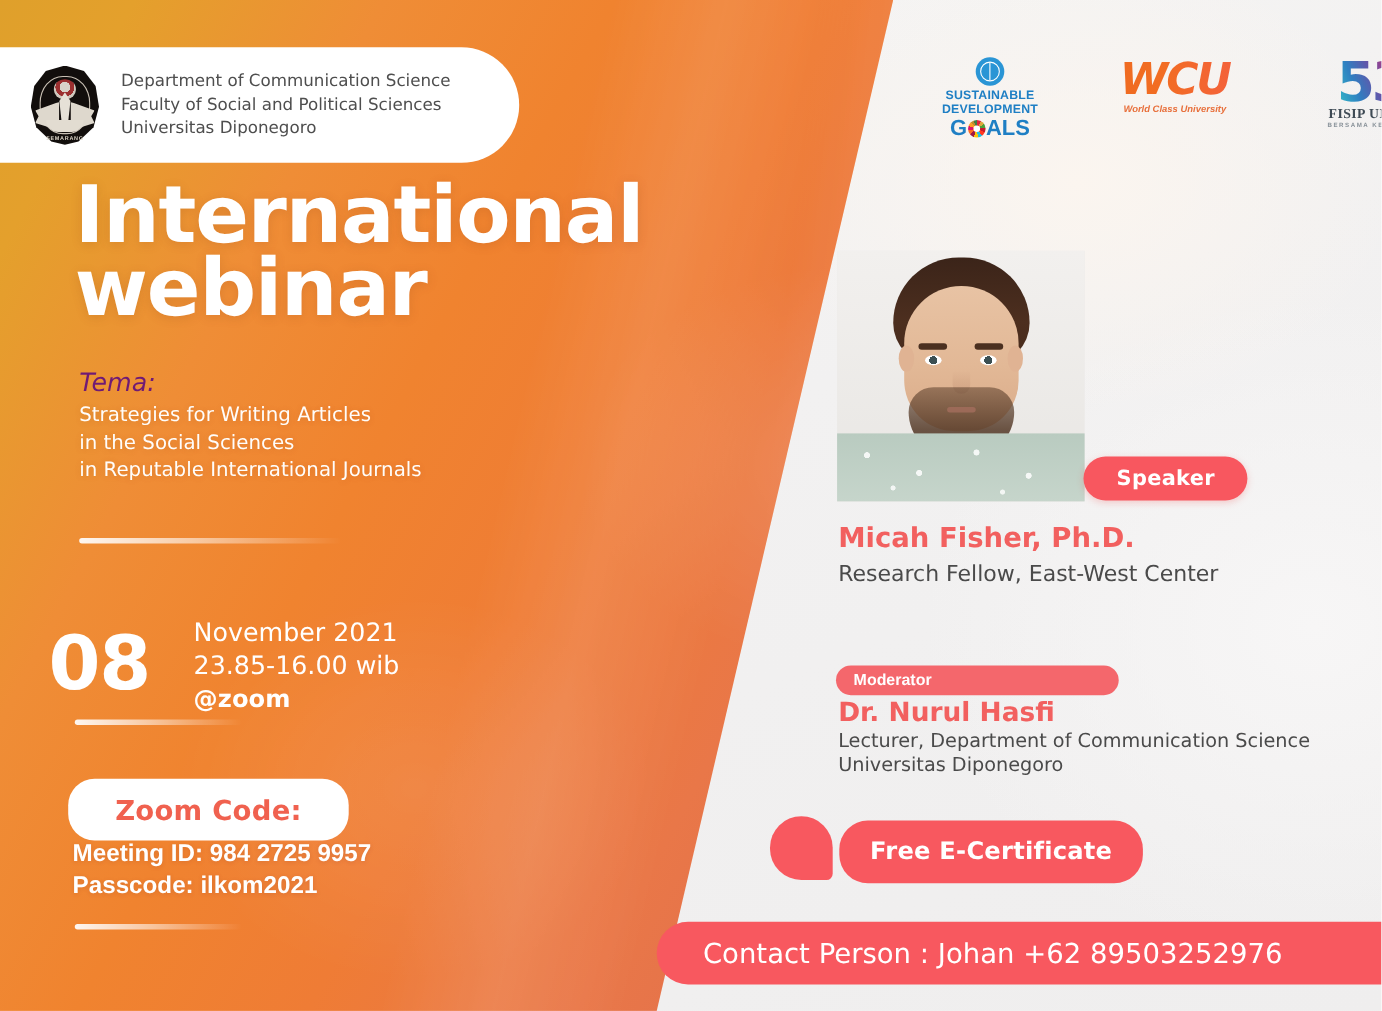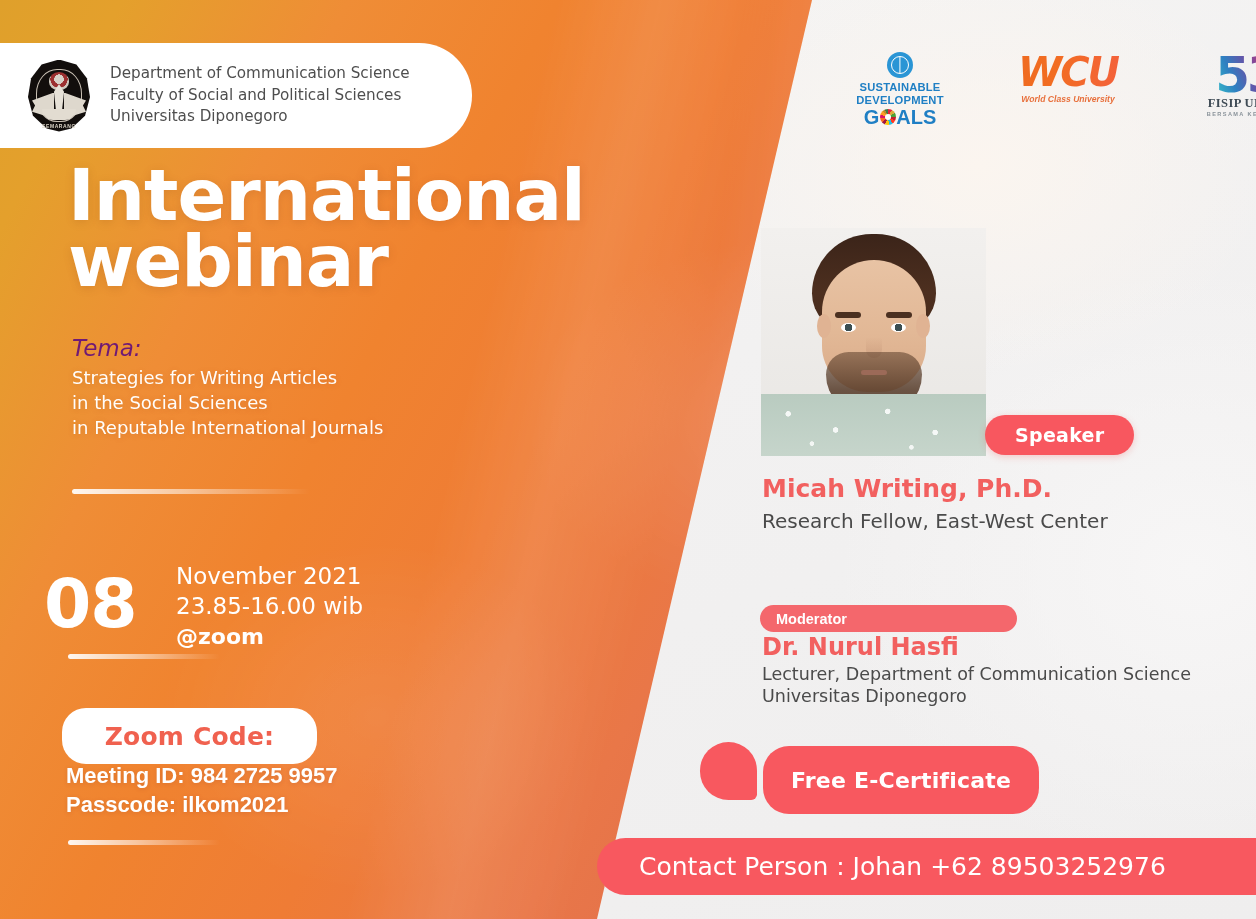--- a/index.html
+++ b/index.html
@@ -347,21 +347,21 @@
   }
 
   .cert-blob{
     position:absolute;left:700px;top:742px;
     width:57px;height:58px;
     background:#f8585f;
     border-radius:30px 30px 6px 30px;
   }
   .badge-cert{
     position:absolute;left:763px;top:746px;
-    height:68px;padding:0 28px;
+    height:57px;padding:0 28px;
     background:#f8585f;border-radius:26px;
     display:flex;align-items:center;
   }
   .badge-cert span{
     color:#fff;font-size:22px;font-weight:700;letter-spacing:.2px;
     font-family:"DejaVu Sans", sans-serif;
   }
 
   .contact-bar{
     position:absolute;left:597px;top:838px;
@@ -474,21 +474,21 @@
     <div class="nose"></div>
     <div class="beard"></div>
     <div class="mouth"></div>
     <div class="neck"></div>
     <div class="shirt"></div>
   </div>
 
   <div class="badge-speaker">
     <span>Speaker</span>
   </div>
-  <div class="speaker-name">Micah Writing, Ph.D.</div>
+  <div class="speaker-name">Micah Fisher, Ph.D.</div>
   <div class="speaker-role">Research Fellow, East-West Center</div>
 
   <div class="badge-moderator">
     <span>Moderator</span>
   </div>
   <div class="mod-name">Dr. Nurul Hasfi</div>
   <div class="mod-role">
     <div>Lecturer, Department of Communication Science</div>
     <div>Universitas Diponegoro</div>
   </div>

